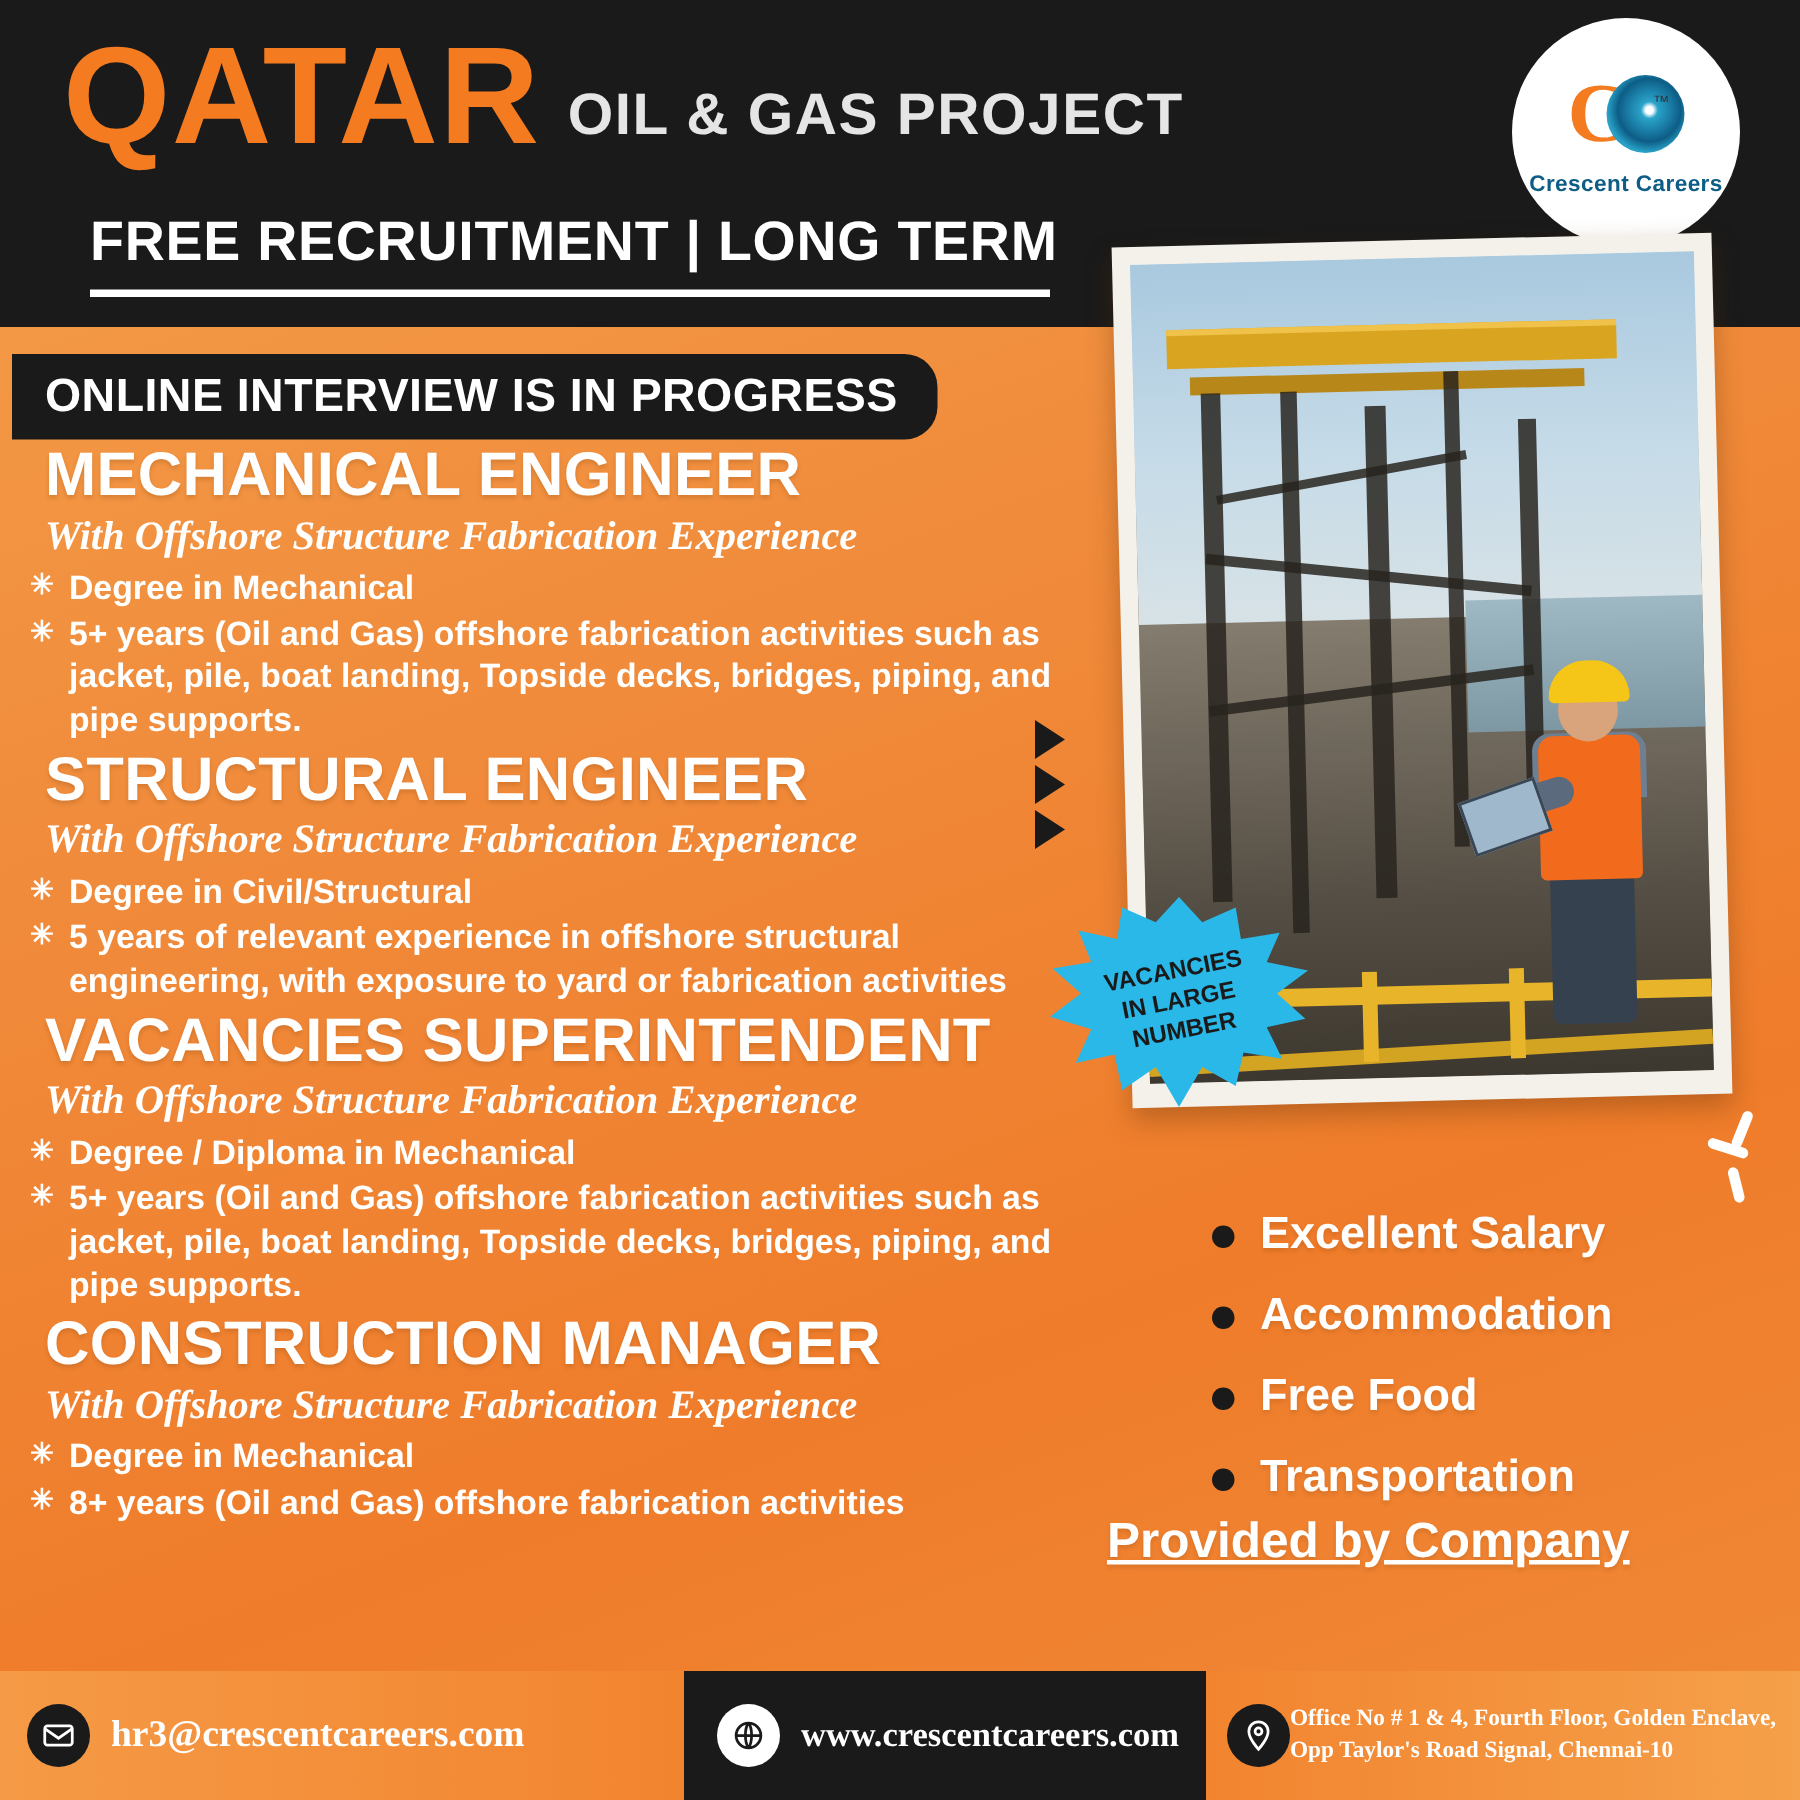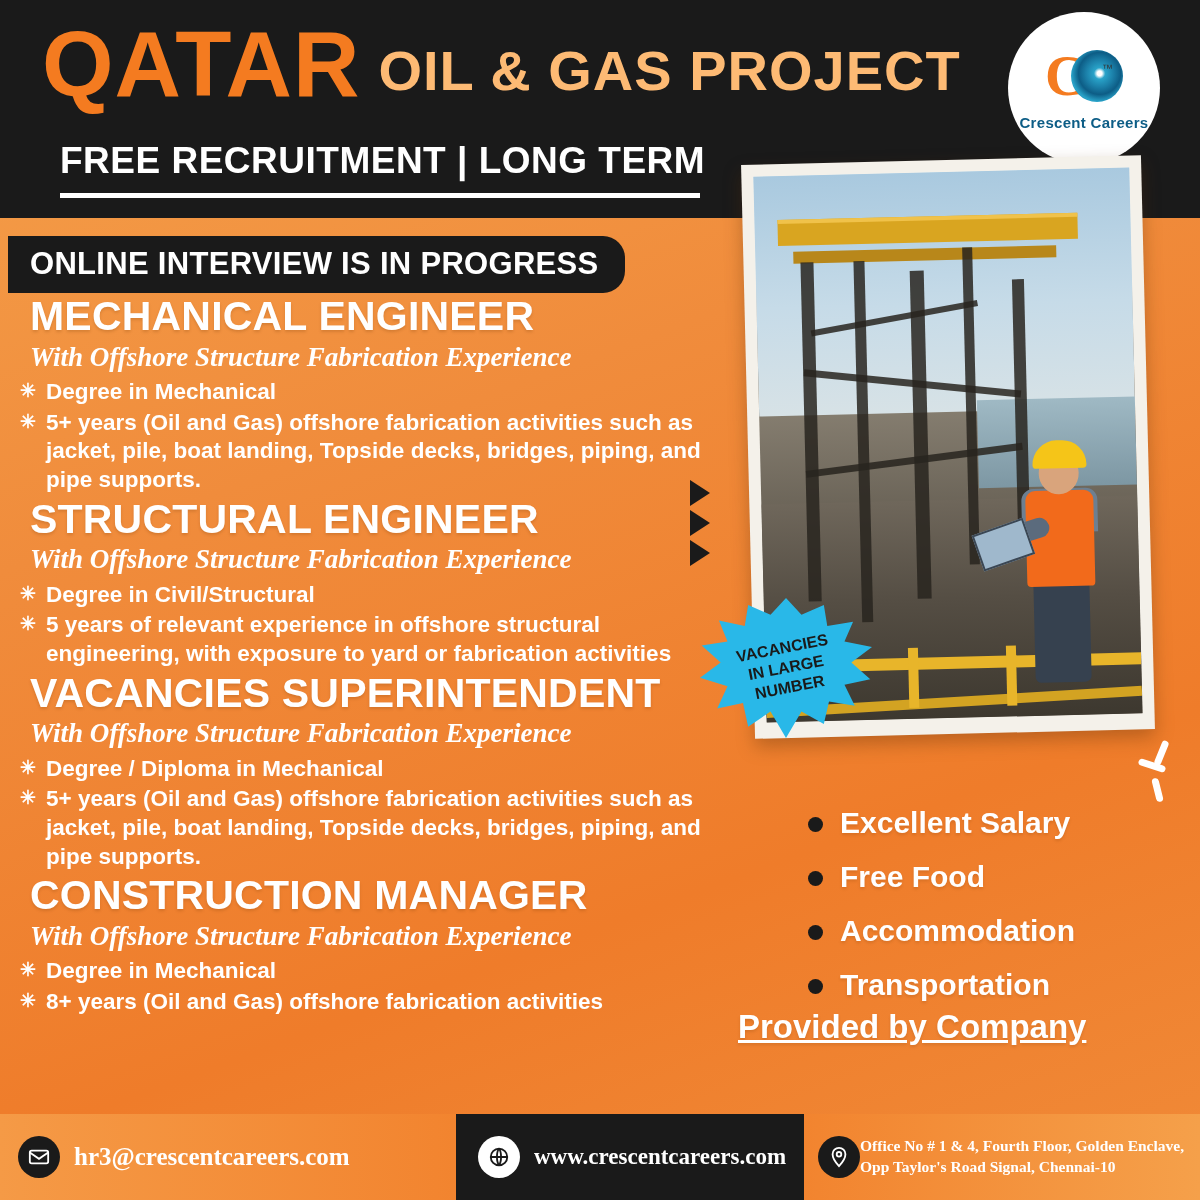--- a/index.html
+++ b/index.html
@@ -23,21 +23,21 @@
   }
   .title-row {
     position: absolute; left: 42px; top: 18px;
     display: flex; align-items: baseline; gap: 18px;
   }
   .title-qatar {
     font-size: 92px; font-weight: 700; color: #f47b20;
     letter-spacing: 1px; line-height: 1;
   }
   .title-rest {
-    font-size: 56px; font-weight: 700; color: #fdba74;
+    font-size: 39px; font-weight: 700; color: #e5e5e5;
     letter-spacing: 1px; line-height: 1;
     position: relative; top: -6px;
   }
   .subtitle-bar {
     position: absolute; left: 60px; top: 140px;
     font-size: 37px; font-weight: 700; color: #ffffff;
     letter-spacing: 0.5px;
   }
   .sub-underline {
     position: absolute; left: 60px; top: 193px;
@@ -400,22 +400,22 @@
   </div>
 
   <div class="sparkles">
     <span class="sp sp1"></span>
     <span class="sp sp2"></span>
     <span class="sp sp3"></span>
   </div>
 
   <ul class="benefits">
     <li><span class="dot"></span><span>Excellent Salary</span></li>
+    <li><span class="dot"></span><span>Accommodation</span></li>
     <li><span class="dot"></span><span>Free Food</span></li>
-    <li><span class="dot"></span><span>Accommodation</span></li>
     <li><span class="dot"></span><span>Transportation</span></li>
   </ul>
   <div class="provided">Provided by Company</div>
 
   <div class="footer">
 
     <div class="f-email">
       <span class="circ circ-dark">
         <svg viewBox="0 0 24 24" fill="none" stroke="currentColor" stroke-width="2">
           <rect x="2" y="5" width="20" height="14" rx="2"></rect>

